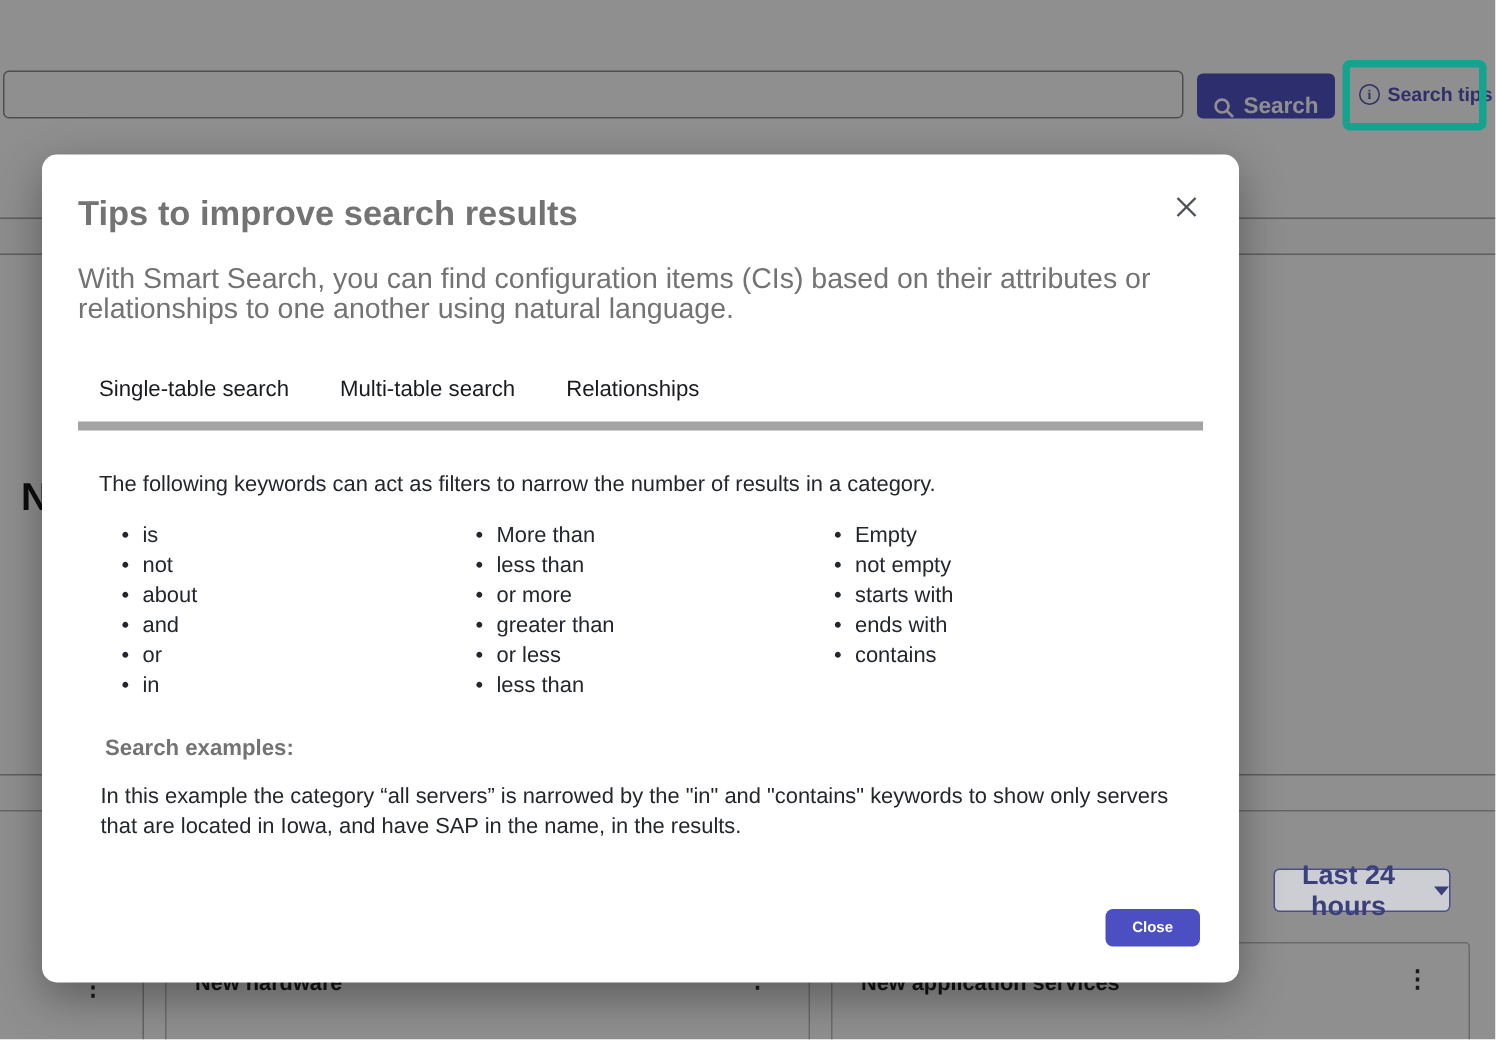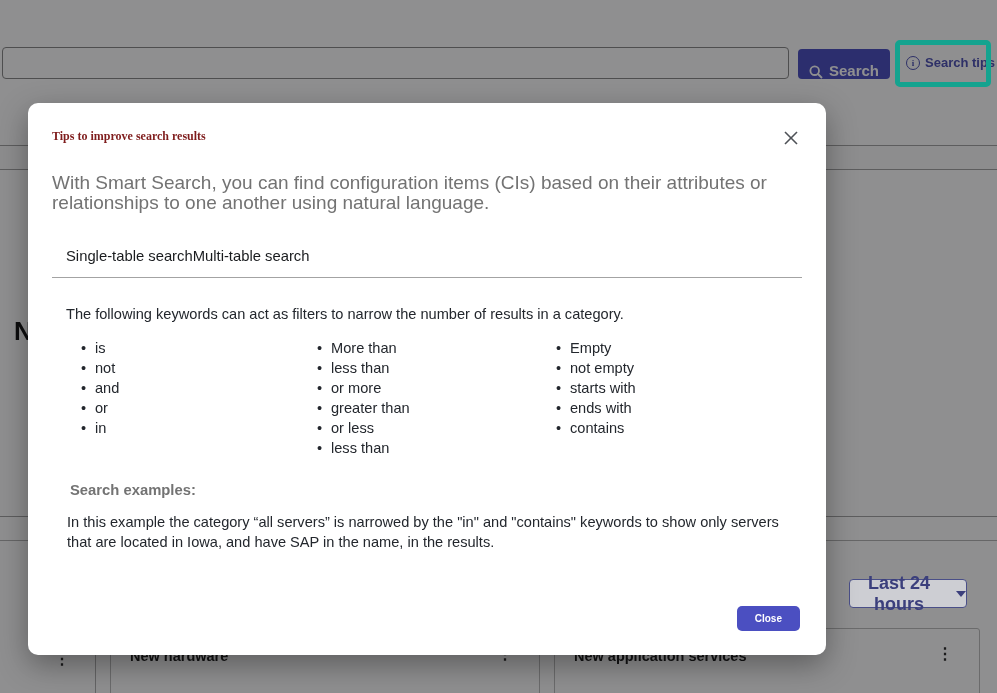--- a/index.html
+++ b/index.html
@@ -36,24 +36,24 @@
   .bg-card-title { position: absolute; left: 19px; top: 19px; font-size: 14.5px; font-weight: bold; color: #1c1c1c; }
   .bg-card .kebab { position: absolute; right: 26px; top: 14px; }
 
   
   .overlay { position: absolute; inset: 0; background: rgba(8, 8, 10, 0.455); }
 
   
   .modal { position: absolute; left: 28px; top: 103px; width: 798px; height: 552px;
     background: #fff; border-radius: 10px; box-shadow: 0 10px 30px rgba(0,0,0,0.35); }
   .modal-header { display: flex; justify-content: space-between; align-items: flex-start; padding: 26px 24px 0 24px; }
-  .modal-title { font-size: 12px; font-weight: bold; color: #7f1d1d; font-family: Liberation Serif, serif; }
+  .modal-title { font-size: 23px; font-weight: bold; color: #737373; }
   .modal-close { background: none; border: none; cursor: pointer; padding: 2px; margin-top: -2px; }
   .modal-intro { padding: 0 26px 0 24px; margin-top: 21px; font-size: 19px; line-height: 20px; color: #737373; }
-  .tabs { margin: 27px 24px 0 24px; border-bottom: 1px solid #a3a3a3; display: flex; padding-left: 14px; }
+  .tabs { margin: 27px 24px 0 24px; border-bottom: 6px solid #a3a3a3; display: flex; gap: 34px; padding-left: 14px; }
   .tab { padding: 8px 0 11px 0; font-size: 14.8px; color: #191b1e; cursor: pointer; background: none; border: none;
     border-bottom: 3px solid transparent; margin-bottom: -1px; font-family: inherit; }
   .tab.active { color: #278663; border-bottom-color: #278663; }
   .tab-content { padding: 0 24px 0 38px; }
   .keywords-desc { margin-top: 28px; font-size: 14.6px; color: #23272d; }
   .keywords { display: flex; margin-top: 16px; }
   .keywords ul { list-style: none; }
   .keywords ul li { position: relative; padding-left: 15px; font-size: 14.6px; line-height: 20px; color: #23272d; }
   .keywords ul li::before { content: "\2022"; position: absolute; left: 1px; top: 0; color: #23272d; }
   .kw-col-1 { margin-left: 14px; width: 236px; }
@@ -129,29 +129,31 @@
           <line x1="15" y1="3" x2="3" y2="15" stroke="#4e5257" stroke-width="1.6"></line>
         </svg>
       </button>
     </div>
 
     <p class="modal-intro">With Smart Search, you can find configuration items (CIs) based on their attributes or relationships to one another using natural language.</p>
 
     <div class="tabs">
       <button class="tab">Single-table search</button>
       <button class="tab">Multi-table search</button>
+      <button class="tab">Relationships</button>
     </div>
 
     <div class="tab-content">
       <p class="keywords-desc">The following keywords can act as filters to narrow the number of results in a category.</p>
 
       <div class="keywords">
         <ul class="kw-col-1">
           <li>is</li>
           <li>not</li>
+          <li>about</li>
           <li>and</li>
           <li>or</li>
           <li>in</li>
         </ul>
         <ul class="kw-col-2">
           <li>More than</li>
           <li>less than</li>
           <li>or more</li>
           <li>greater than</li>
           <li>or less</li>

